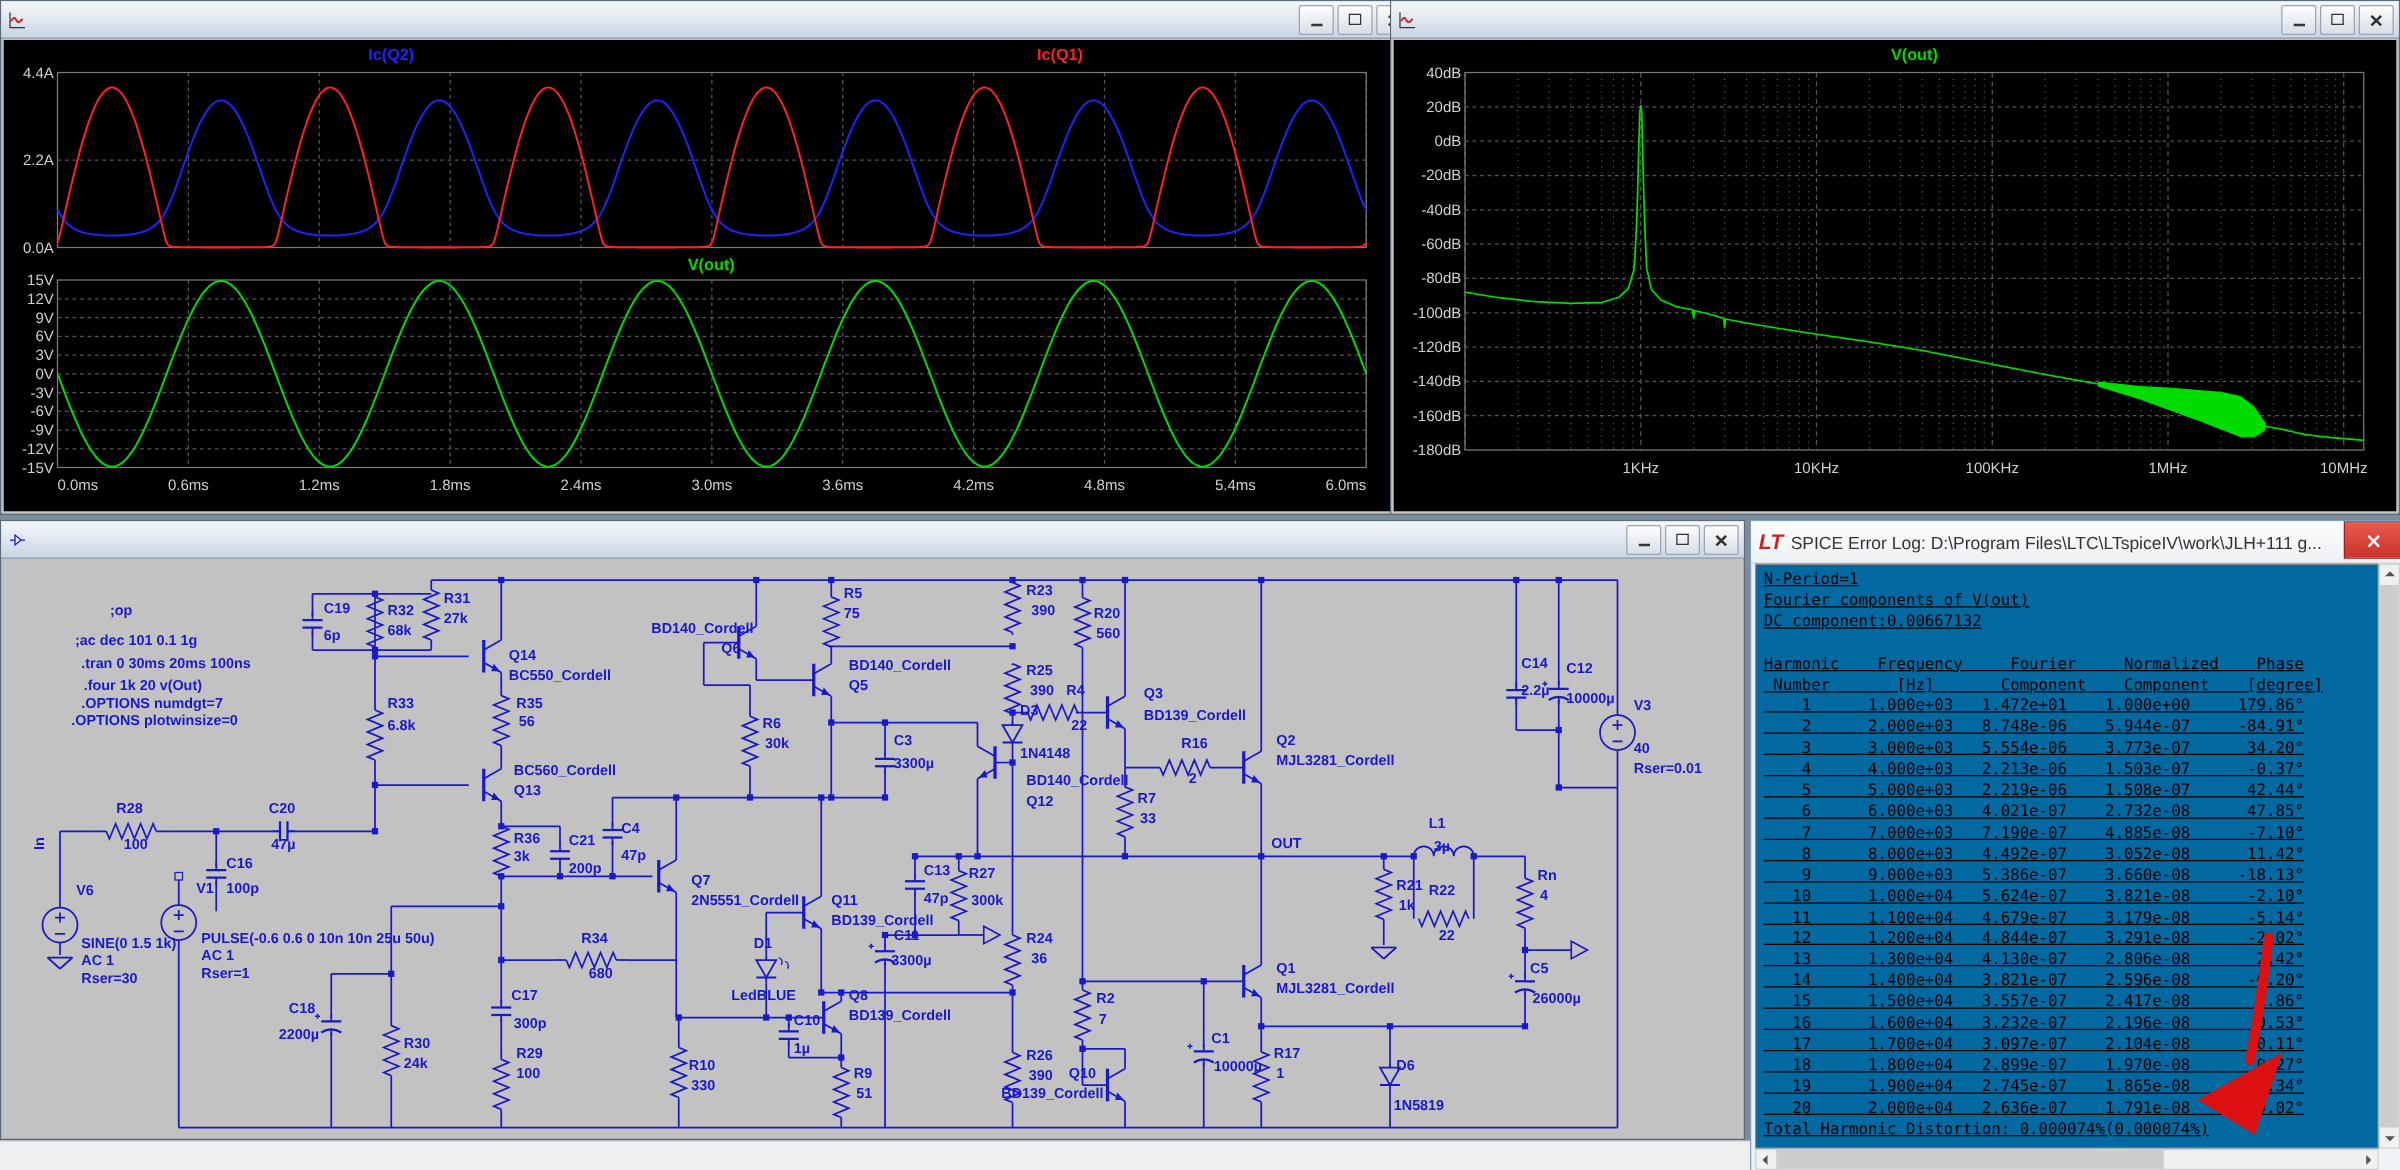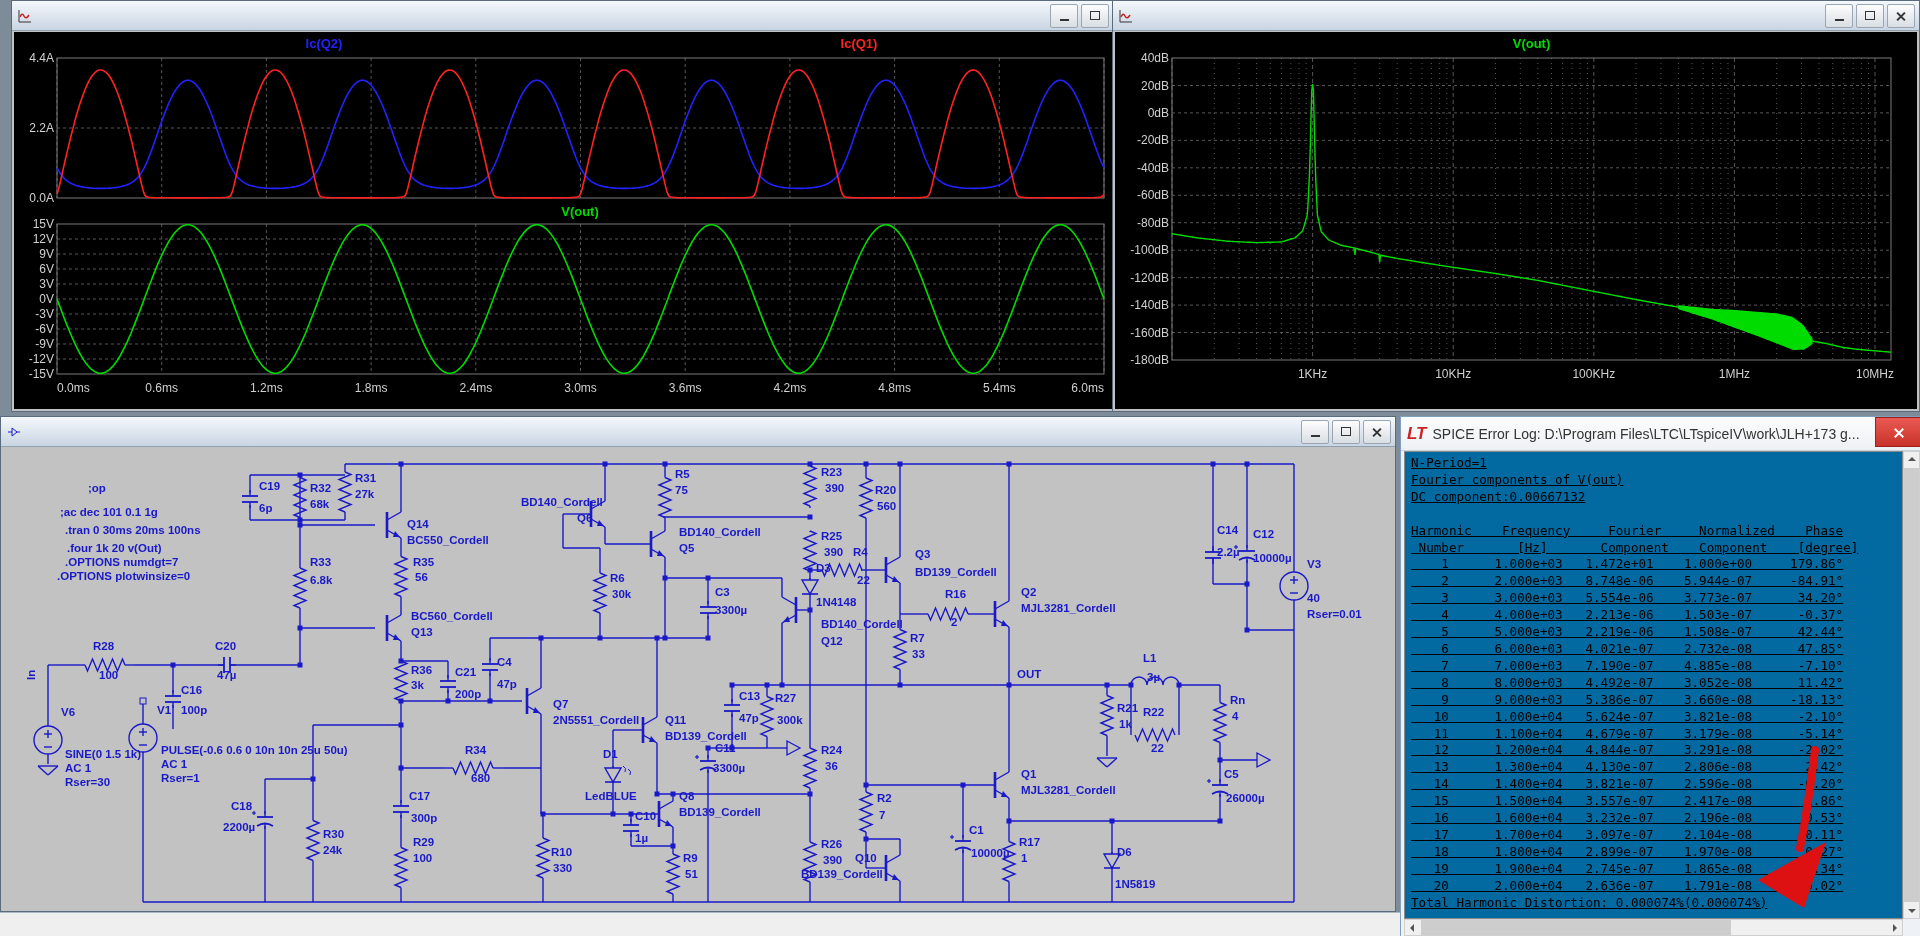--- a/index.html
+++ b/index.html
@@ -40,21 +40,21 @@
   .vthumb{position:absolute;left:0;right:0;top:16px;bottom:16px;background:#cdcdcd;}
   .hthumb{position:absolute;left:16px;top:0;bottom:0;width:310px;background:#cdcdcd;}
   .grip{position:absolute;right:3px;bottom:3px;width:17px;height:17px;background:#eef1f5;}
   #bottomstrip{position:absolute;left:0;top:912px;width:1400px;height:24px;background:#efefef;border-top:1px solid #aab6c2;}
   #arrow-overlay{position:absolute;left:1400px;top:416px;width:524px;height:520px;pointer-events:none;z-index:50;}
   .wicon{display:inline-flex;width:18px;height:18px;align-items:center;justify-content:center}
 </style>
 </head>
 <body>
 
-<div class="win" style="left:11px;top:0;width:1134px;height:412px">
+<div class="win" style="left:0;top:0;width:1134px;height:412px">
   <div class="tbar">
     <span class="wicon">
       <svg width="16" height="16">
           <path d="M2 2 V14 H14" stroke="#333" fill="none"></path>
           <path d="M3 9 Q5 4 7 8 T12 7" stroke="#cc2222" stroke-width="1.5" fill="none"></path>
         </svg>
     </span>
     <span class="sp"></span>
     <span class="wb">
         <i class="g-min"></i>
@@ -804,21 +804,21 @@
         <text x="1229" y="272" fill="#1919c8" font-size="11.5" font-weight="bold">4</text>
         <text x="1221" y="330" fill="#1919c8" font-size="11.5" font-weight="bold">C5</text>
         <text x="1223" y="354" fill="#1919c8" font-size="11.5" font-weight="bold">26000µ</text>
       </svg>
     </div>
 </div>
 
 <div class="win" id="elog">
   <div class="etbar">
     <span class="lticon">LT</span>
-    <span class="etitle">SPICE Error Log: D:\Program Files\LTC\LTspiceIV\work\JLH+173 g...</span>
+    <span class="etitle">SPICE Error Log: D:\Program Files\LTC\LTspiceIV\work\JLH+111 g...</span>
     <span class="closered">
         <i class="g-x"></i>
       </span>
   </div>
   <div id="logbody">
     <pre id="log-pre">N-Period=1
 Fourier components of V(out)
 DC component:0.00667132
 
 Harmonic    Frequency     Fourier     Normalized    Phase

